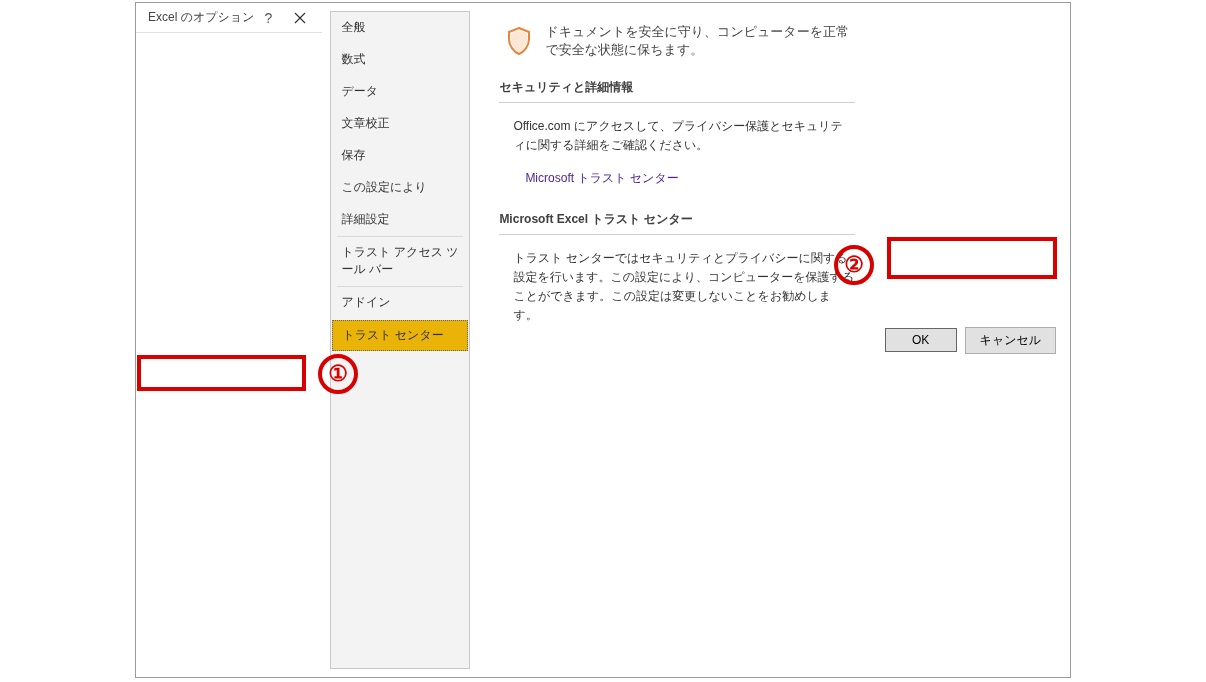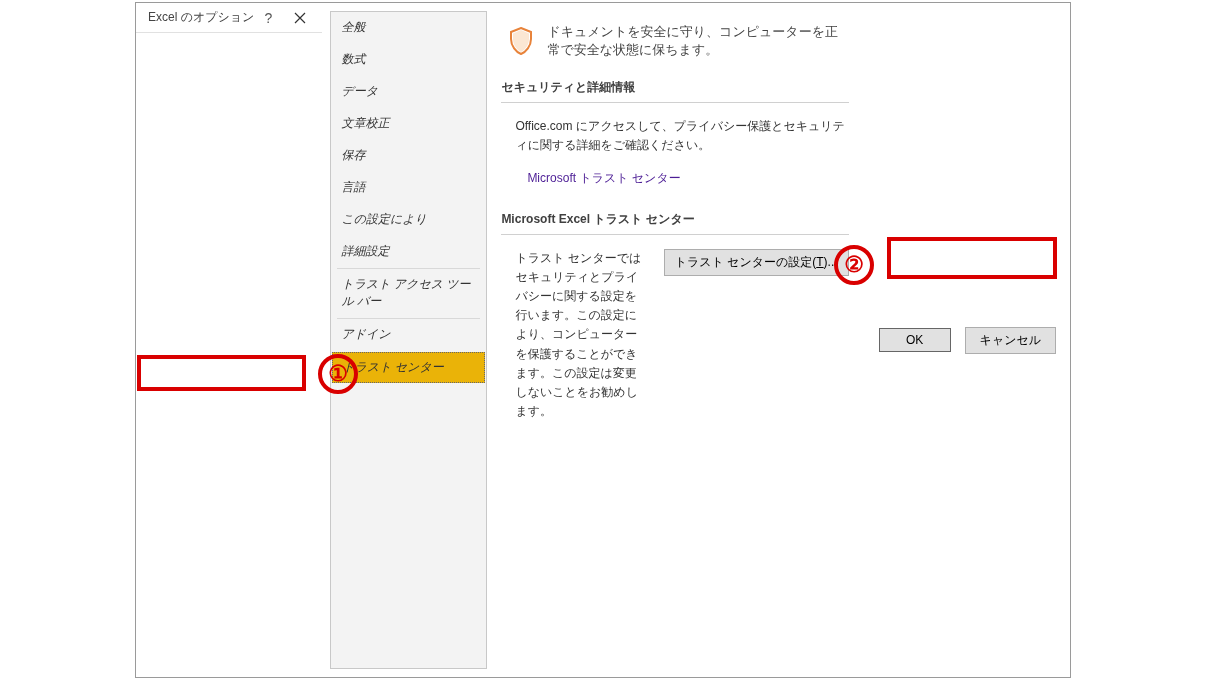--- a/index.html
+++ b/index.html
@@ -59,28 +59,27 @@
       color: #555;
       cursor: pointer;
       margin-left: 4px;
     }
     .main-area {
       flex: 1;
       display: flex;
       overflow: hidden;
     }
     .sidebar {
-      width: 157px;
+      width: 140px;
       border: 1px solid #c8c8c8;
-      margin: 8px 8px 8px 8px;
+      margin: 8px 23px 8px 8px;
       background: #f3f3f3;
       display: flex;
       flex-direction: column;
       overflow-y: auto;
-      font-style: italic;
     }
     .sidebar-item {
       padding: 7px 10px;
       font-size: 12px;
       color: #333;
       cursor: pointer;
       border-bottom: 1px solid transparent;
     }
     .divider-after {
       border-bottom: 1px solid #d8d8d8;
@@ -157,21 +156,21 @@
       cursor: pointer;
       white-space: nowrap;
       min-width: 145px;
       text-align: center;
     }
     .buttonbar {
       display: flex;
       justify-content: flex-end;
       align-items: center;
       padding: 12px 14px;
-      gap: 14px;
+      gap: 8px;
     }
     .btn {
       min-width: 72px;
       padding: 4px 14px;
       font-size: 12px;
       background: #e1e1e1;
       border: 1px solid #adadad;
       cursor: pointer;
       text-align: center;
     }
@@ -219,21 +218,20 @@
   </div>
 
   <div class="main-area">
 
     <div class="sidebar">
       <div class="sidebar-item">全般</div>
       <div class="sidebar-item">数式</div>
       <div class="sidebar-item">データ</div>
       <div class="sidebar-item">文章校正</div>
       <div class="sidebar-item">保存</div>
-      <div class="sidebar-item">言語</div>
       <div class="sidebar-item">この設定により</div>
       <div class="sidebar-item">詳細設定</div>
       <div class="divider-after"></div>
       <div class="sidebar-item">トラスト アクセス ツール バー</div>
       <div class="divider-after"></div>
       <div class="sidebar-item">アドイン</div>
       <div class="sidebar-item selected">トラスト センター</div>
     </div>
 
     <div class="content">
@@ -251,23 +249,20 @@
       <div class="section-title">セキュリティと詳細情報</div>
       <div class="section-body">
         <span>Office.com にアクセスして、プライバシー保護とセキュリティに関する詳細をご確認ください。</span><br>
         <a class="link">Microsoft トラスト センター</a>
       </div>
 
       <div class="section-title">Microsoft Excel トラスト センター</div>
       <div class="section-body">
         <div class="trust-row">
           <div class="trust-text">トラスト センターではセキュリティとプライバシーに関する設定を行います。この設定により、コンピューターを保護することができます。この設定は変更しないことをお勧めします。</div>
-          <button class="trust-btn">
-            <span>トラスト センターの設定(</span><span class="underline-t">T</span><span>)...</span>
-          </button>
         </div>
       </div>
 
     </div>
 
   </div>
 
   <div class="buttonbar">
     <button class="btn primary">OK</button>
     <button class="btn">キャンセル</button>

